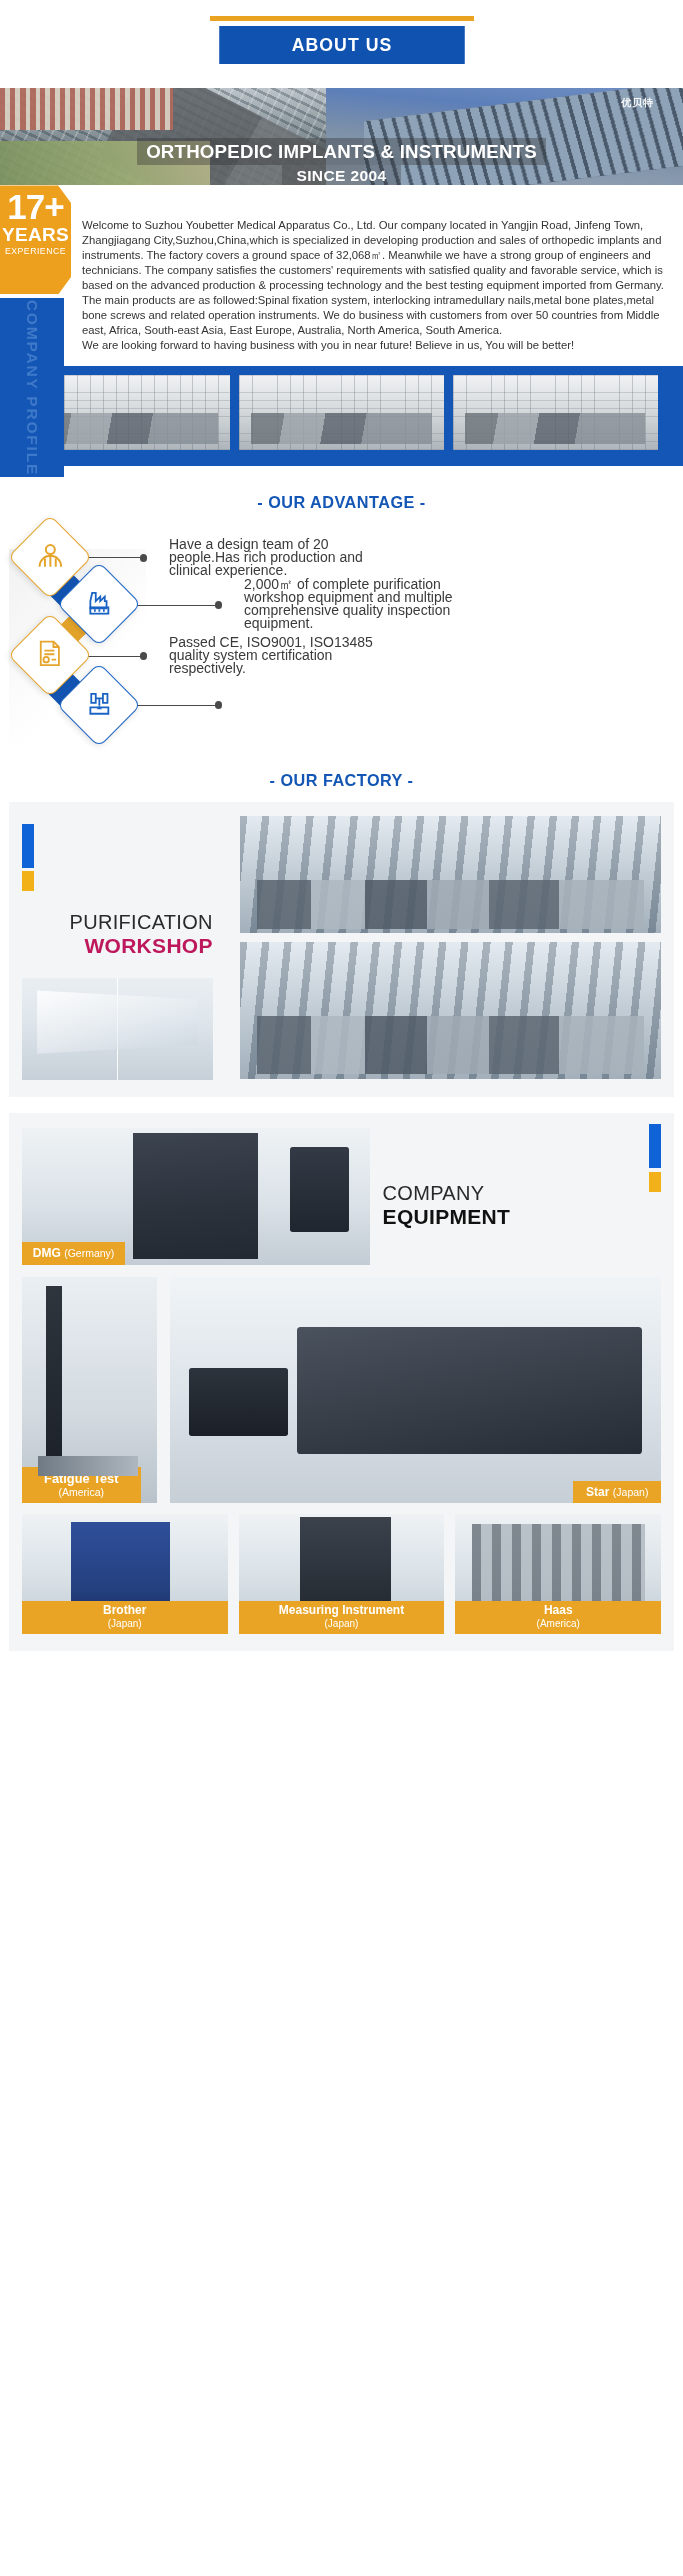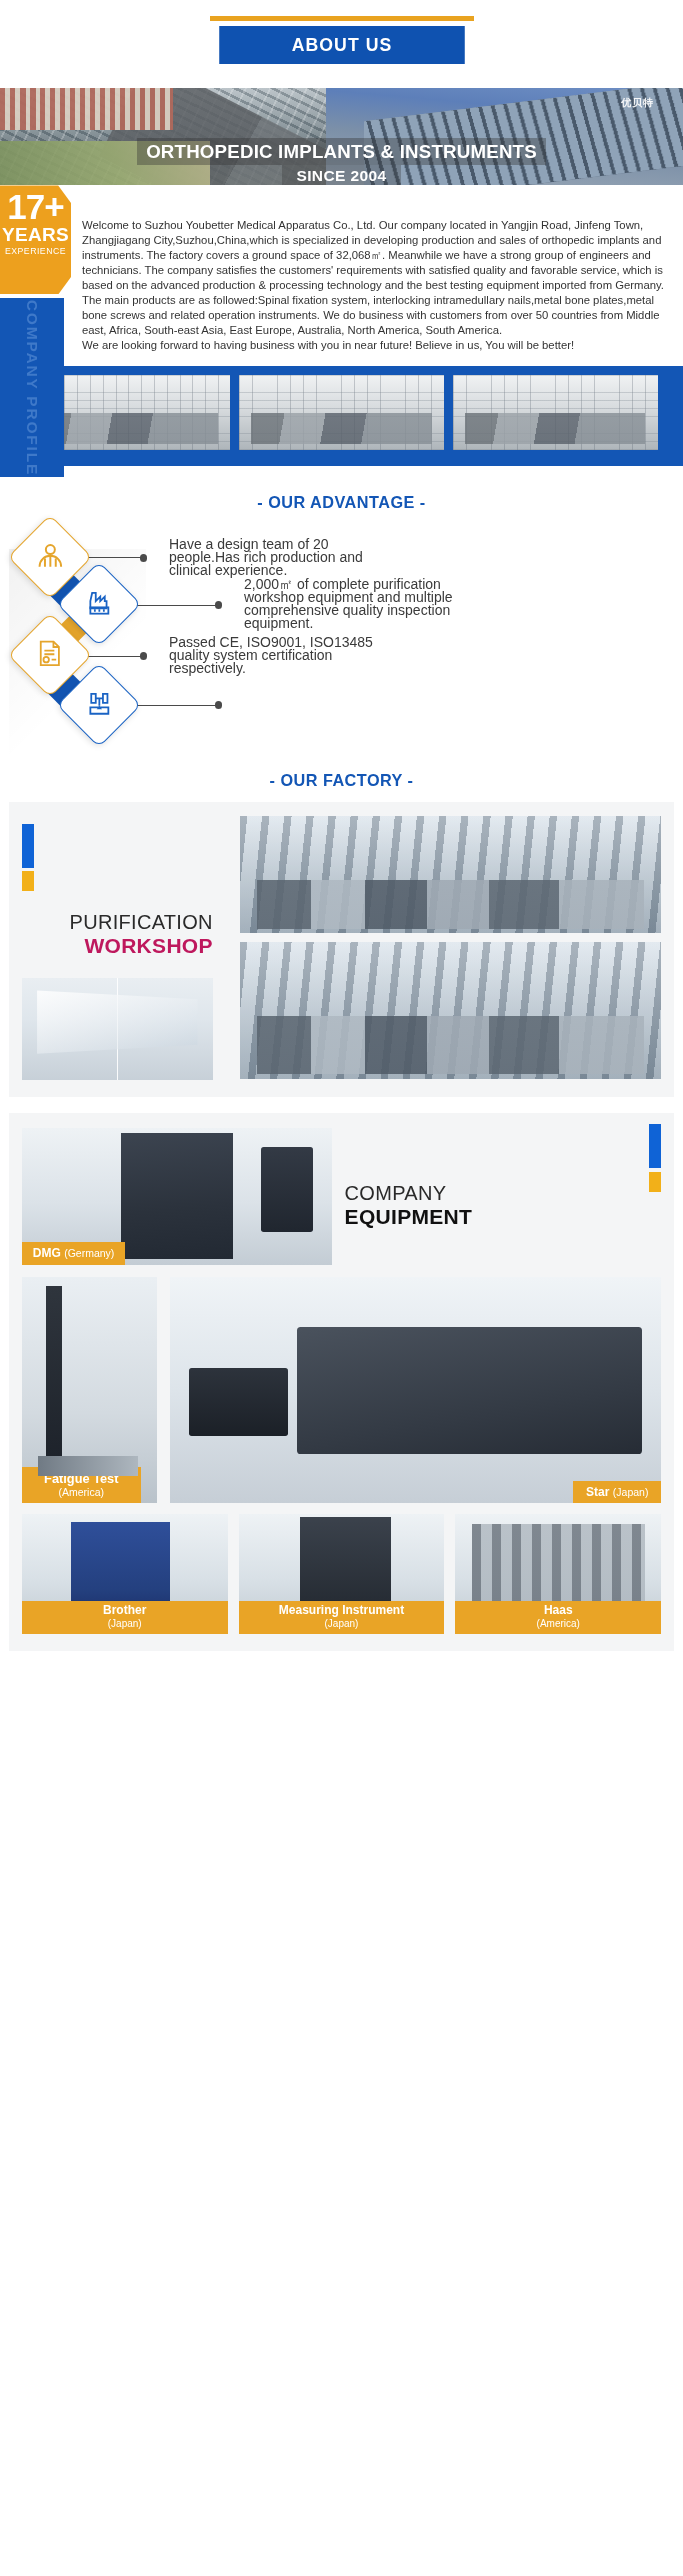--- a/index.html
+++ b/index.html
@@ -146,21 +146,21 @@
   .workshop::before{ content:""; position:absolute; inset:0;
     background:repeating-linear-gradient(96deg, rgba(70,85,100,.35) 0 7.3px, rgba(255,255,255,.14) 7.3px 22px); }
   .workshop::after{ content:""; position:absolute; left:4%; bottom:4%; width:92%; height:42%;
     background:linear-gradient(90deg,#59646f 0 14%,#aeb8c1 14% 28%,#4f5a66 28% 44%,#9fa9b3 44% 60%,#5b6671 60% 78%,#a8b2bb 78% 100%);
     opacity:.85;}
   .fact-right{ flex:1; display:flex; flex-direction:column; gap:9px; }
 
   
   .eq-panel{ background:#f4f5f6; margin:16.4px 9px 0; padding:14.6px 12.8px 16.4px; }
   .eq-top{ display:flex; gap:12.8px; align-items:flex-start; }
-  .eq-dmg{ width:310px; height:137px; position:relative; overflow:hidden;
+  .eq-dmg{ width:348px; height:137px; position:relative; overflow:hidden;
     background:linear-gradient(180deg,#eef2f5 0%,#dbe2e8 55%,#c3ccd4 100%);}
   .eq-dmg::before{ content:""; position:absolute; left:32%; top:4%; width:36%; height:92%;
     background:linear-gradient(175deg,#3c4450 0%, #2b323c 60%, #222933 100%);}
   .eq-dmg::after{ content:""; position:absolute; right:6%; top:14%; width:17%; height:62%;
     background:linear-gradient(180deg,#333a45,#20262f); border-radius:2.7px;}
   .eq-right{ flex:1; padding-top:16.4px; position:relative; }
   .eq-bars{ position:absolute; right:0; top:-3.6px; }
   .eq-h1{ font-size:20px; color:#2a2a2a; letter-spacing:0.3px; margin-top:38px; }
   .eq-h2{ font-size:21px; color:#111; font-weight:bold; letter-spacing:0.3px; }
   .tag{ position:absolute; left:0; bottom:0; background:#e9a426; color:#fff;

